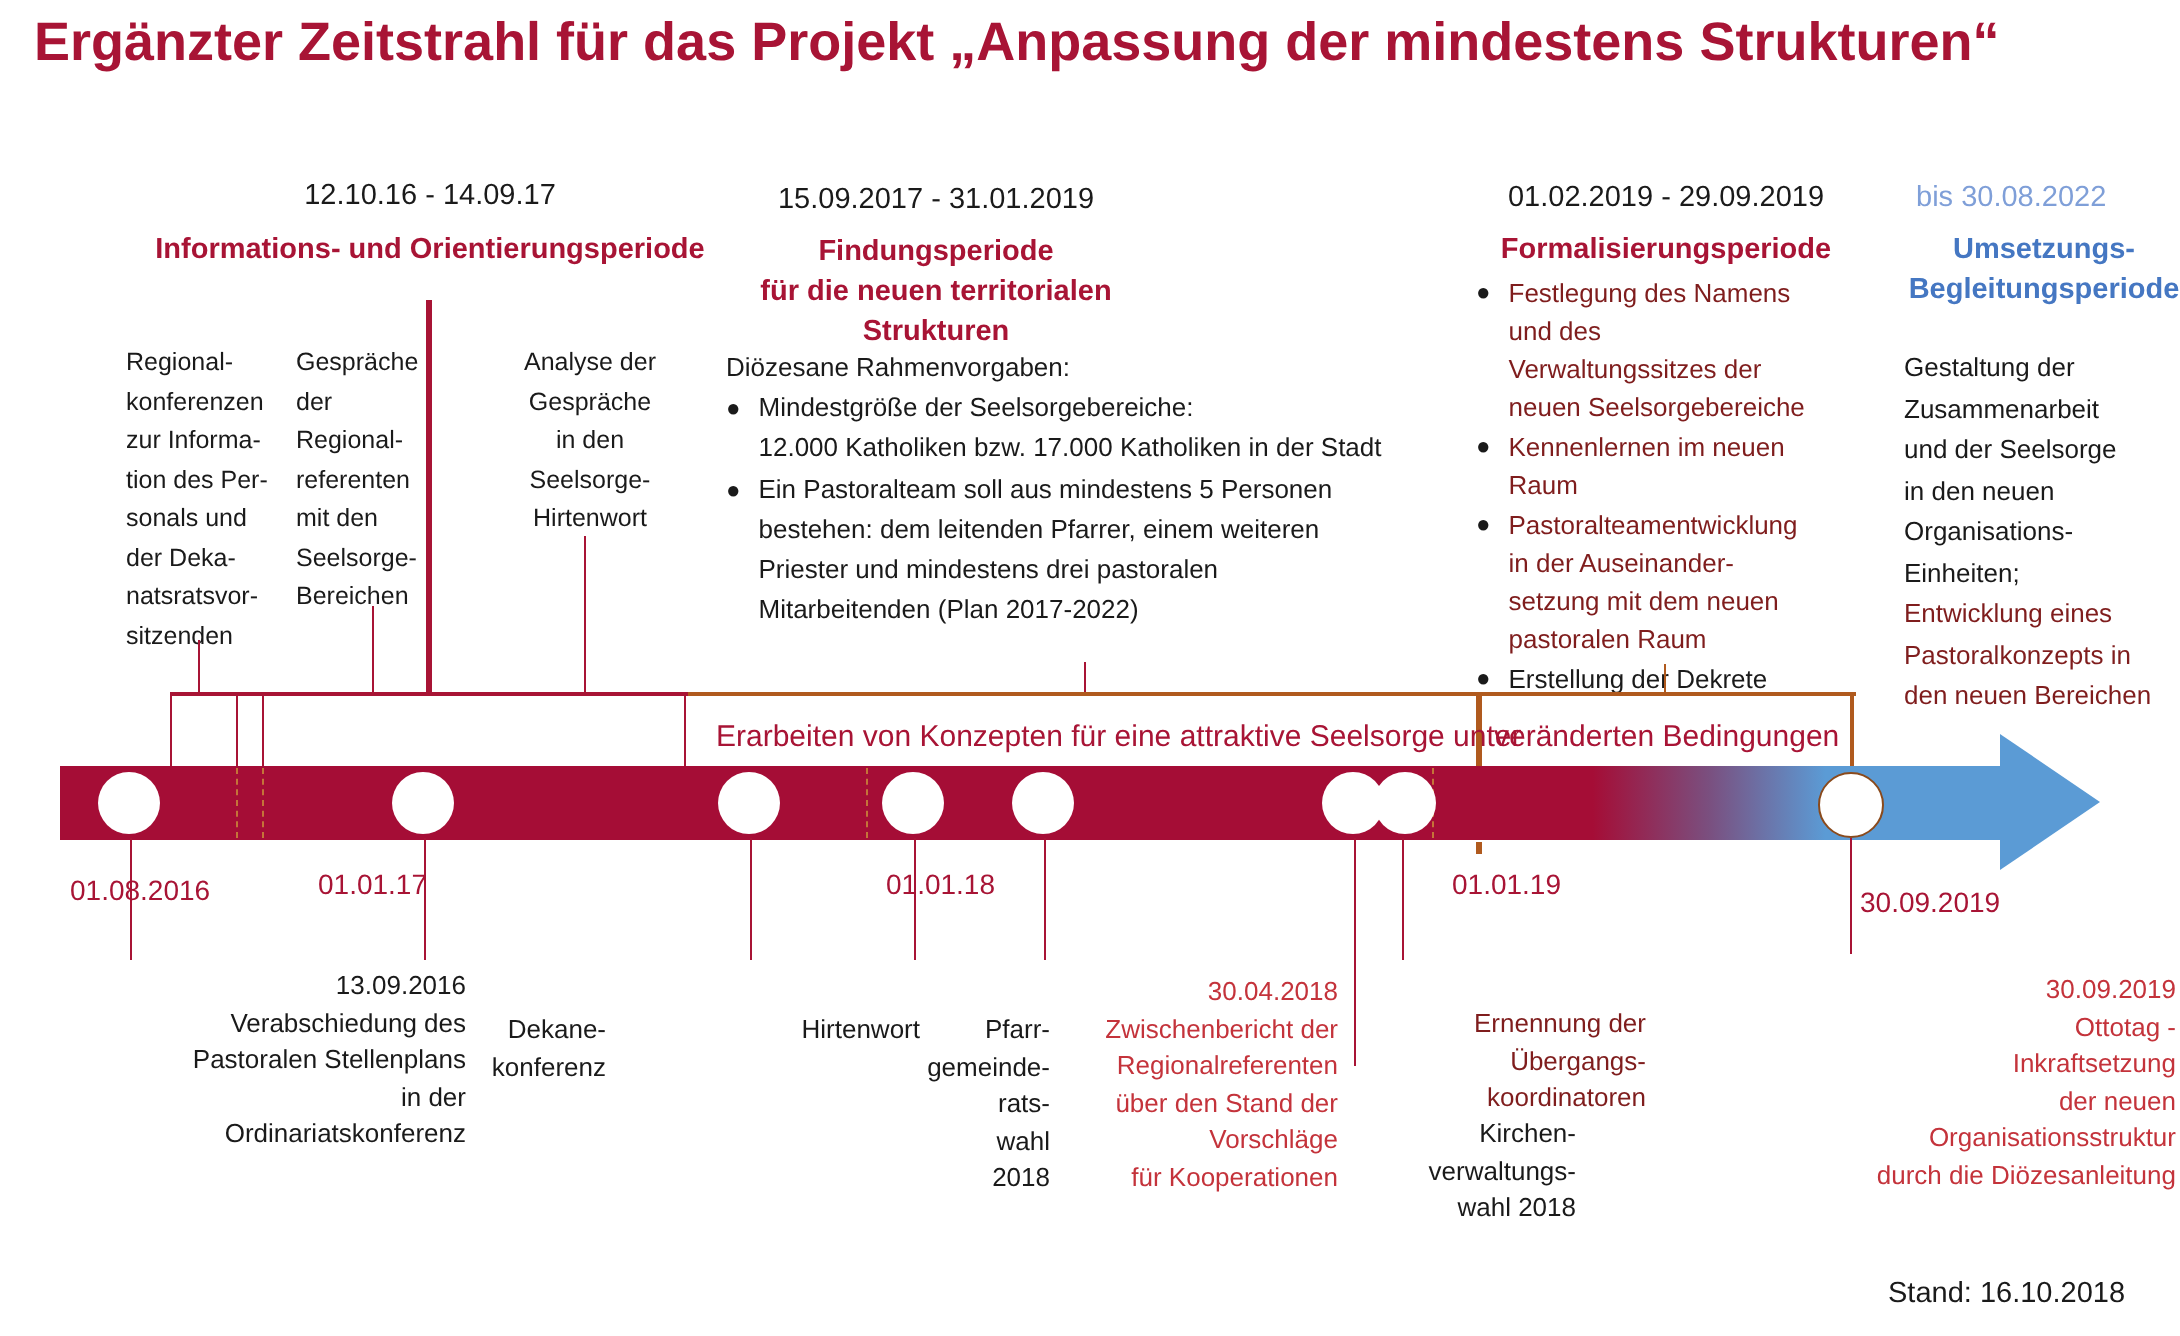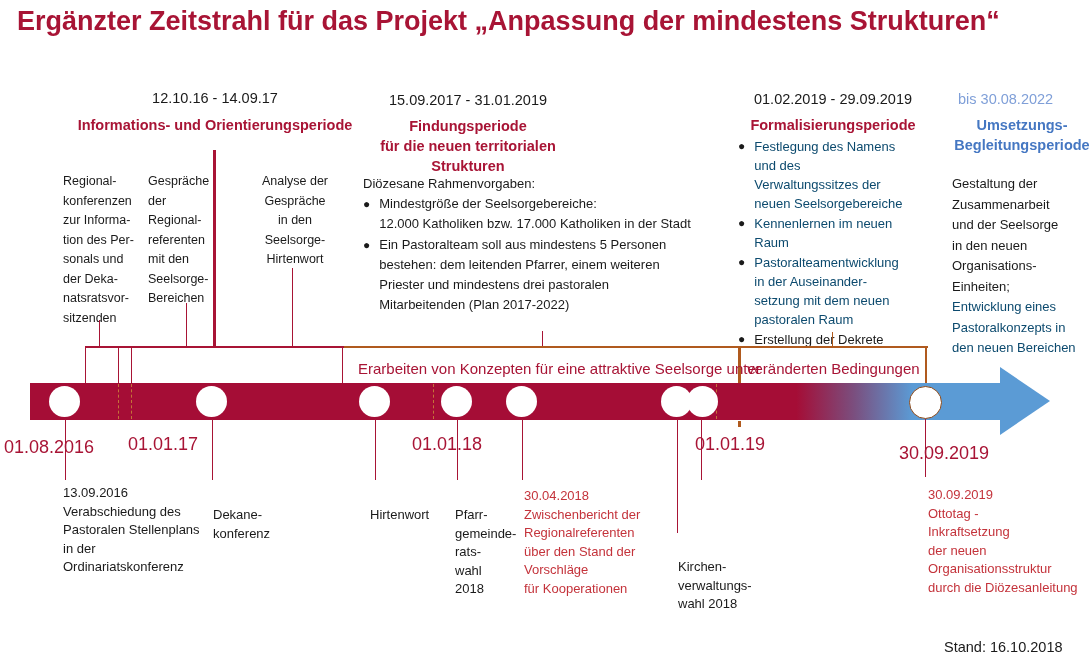--- a/index.html
+++ b/index.html
@@ -3,35 +3,35 @@
 <meta charset="utf-8">
 <style>
   html,body{margin:0;padding:0;background:#ffffff;}
   #canvas{position:relative;width:1090px;height:668px;background:#fff;overflow:hidden;
           font-family:"Liberation Sans", sans-serif;color:#1a1a1a;}
   .abs{position:absolute;}
   .pre{white-space:pre-line;}
   .ctr{text-align:center;}
   .crimson{color:#A81435;}
   .red{color:#C4333B;}
-  .green{color:#0c4a6e;}
+  .green{color:#7f1d1d;}
   .bluetxt{color:#4577C2;}
   .lblue{color:#7F9FD8;}
   .bold{font-weight:bold;}
   .vline{position:absolute;width:0;border-left:1.5px solid #A81435;}
   .vline-th{position:absolute;width:0;border-left:3px solid #A81435;}
   .oline{position:absolute;width:0;border-left:3px solid #B05A1E;}
   .hline{position:absolute;height:0;border-top:2.5px solid #A81435;}
   .hline-o{position:absolute;height:0;border-top:2.5px solid #B05A1E;}
   .golddash{position:absolute;width:0;border-left:1px dashed rgba(214,171,60,.65);}
   .circle{position:absolute;width:31px;height:31px;border-radius:50%;background:#fff;}
   .bullet-row{display:flex;gap:9px;margin-bottom:1px;}
   .dot{flex:0 0 auto;font-size:12px;line-height:19px;color:#1a1a1a;}
-  .sm{font-size:18px;}
-  .ev{font-size:13px;line-height:18.5px;}
+  .sm{font-size:14px;margin-left:31px;}
+  .ev{font-size:13px;line-height:18.5px;text-align:right;}
   .periodname{font-size:14.5px;font-weight:bold;line-height:20px;text-align:center;}
   .perioddate{font-size:14.5px;}
 </style>
 </head>
 <body>
 
 <div id="canvas">
 
   <div class="abs crimson bold" style="left:17px;top:6px;width:1060px;font-size:27px;">Ergänzter Zeitstrahl für das Projekt „Anpassung der mindestens Strukturen“</div>
 
@@ -191,20 +191,23 @@
 gemeinde-
 rats-
 wahl
 2018</div>
   <div class="abs ev pre red" style="left:524px;top:487px;width:145px;">30.04.2018
 Zwischenbericht der
 Regionalreferenten
 über den Stand der
 Vorschläge
 für Kooperationen</div>
+  <div class="abs ev pre green" style="left:703px;top:503px;width:120px;">Ernennung der
+Übergangs-
+koordinatoren</div>
   <div class="abs ev pre" style="left:678px;top:558px;width:110px;">Kirchen-
 verwaltungs-
 wahl 2018</div>
   <div class="abs ev pre red" style="left:928px;top:486px;width:160px;">30.09.2019
 Ottotag -
 Inkraftsetzung
 der neuen
 Organisationsstruktur
 durch die Diözesanleitung</div>
 

